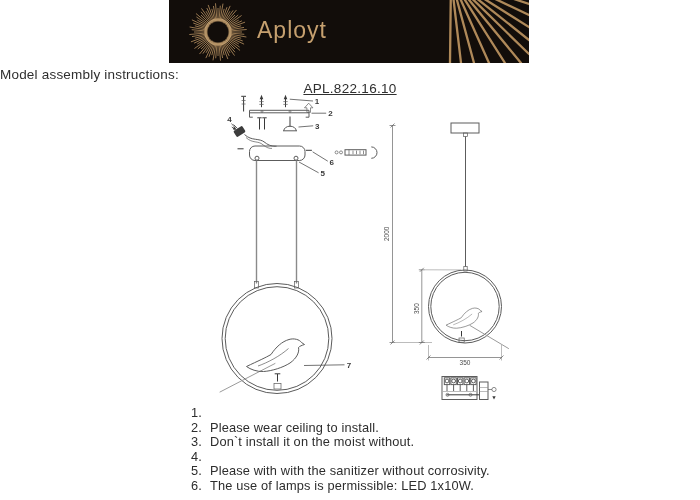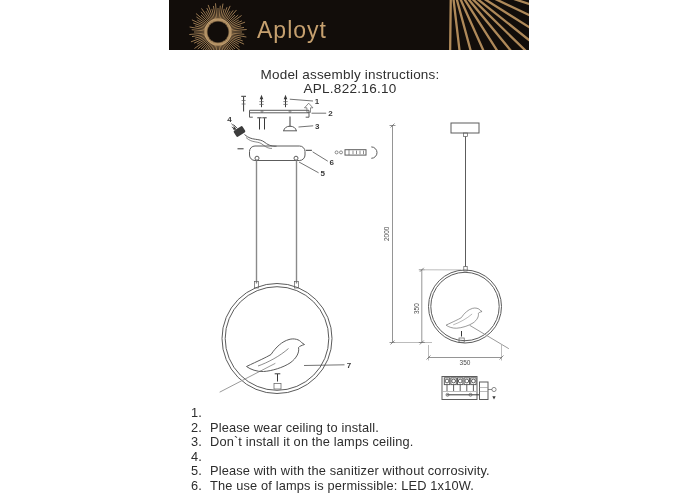--- a/index.html
+++ b/index.html
@@ -1,27 +1,27 @@
 <!DOCTYPE html>
 <html><head>
 <meta charset="utf-8">
 <style>
   html,body{margin:0;padding:0;background:#ffffff;}
   .page{position:relative;width:700px;height:500px;background:#ffffff;overflow:hidden;
         font-family:"Liberation Sans", sans-serif;}
 
   
-  .banner{position:absolute;left:169px;top:0;width:360px;height:50px;background:#120d0a;overflow:hidden;}
+  .banner{position:absolute;left:169px;top:0;width:360px;height:63px;background:#120d0a;overflow:hidden;}
   .sunburst-svg{position:absolute;left:20px;top:3px;}
   .brand{position:absolute;left:88px;top:17px;font-size:23px;letter-spacing:1px;color:#c6a06f;font-weight:500;}
   .rays-svg{position:absolute;left:0;top:0;}
 
   
-  .title{position:absolute;left:0;right:0;top:67px;text-align:center;font-size:13.5px;color:#2f2f2f;letter-spacing:.2px;}
-  .model{position:absolute;left:0;right:0;top:81px;text-align:center;font-size:13.5px;color:#2f2f2f;letter-spacing:.3px;}
+  .title{position:absolute;left:0;right:0;top:67px;text-align:left;font-size:13.5px;color:#2f2f2f;letter-spacing:.2px;}
+  .model{position:absolute;left:0;right:0;top:81px;text-align:center;font-size:13.5px;color:#2f2f2f;letter-spacing:.3px;text-decoration:underline;}
 
   
   .drawing{position:absolute;left:0;top:0;width:700px;height:500px;}
   .drawing path,.drawing line,.drawing rect,.drawing circle,.drawing ellipse,.drawing polygon,.drawing polyline{
      fill:none;stroke:#5c5c5c;stroke-width:1;}
   .drawing .dark{stroke:#383838;}
   .drawing .fill{fill:#3c3c3c;stroke:none;}
   .drawing .thin{stroke-width:.7;}
   .drawing .cable{stroke:#8a8a8a;stroke-width:1.4;}
   .drawing .rod{stroke:#9b9b9b;stroke-linecap:round;}
@@ -331,21 +331,21 @@
   <div class="instructions">
     <div class="row">
       <span class="num">1.</span>
     </div>
     <div class="row">
       <span class="num">2.</span>
       <span class="txt">Please wear ceiling to install.</span>
     </div>
     <div class="row">
       <span class="num">3.</span>
-      <span class="txt">Don`t install it on the lamps ceiling.</span>
+      <span class="txt">Don`t install it on the moist without.</span>
     </div>
     <div class="row">
       <span class="num">4.</span>
     </div>
     <div class="row">
       <span class="num">5.</span>
       <span class="txt">Please with with the sanitizer without corrosivity.</span>
     </div>
     <div class="row">
       <span class="num">6.</span>

